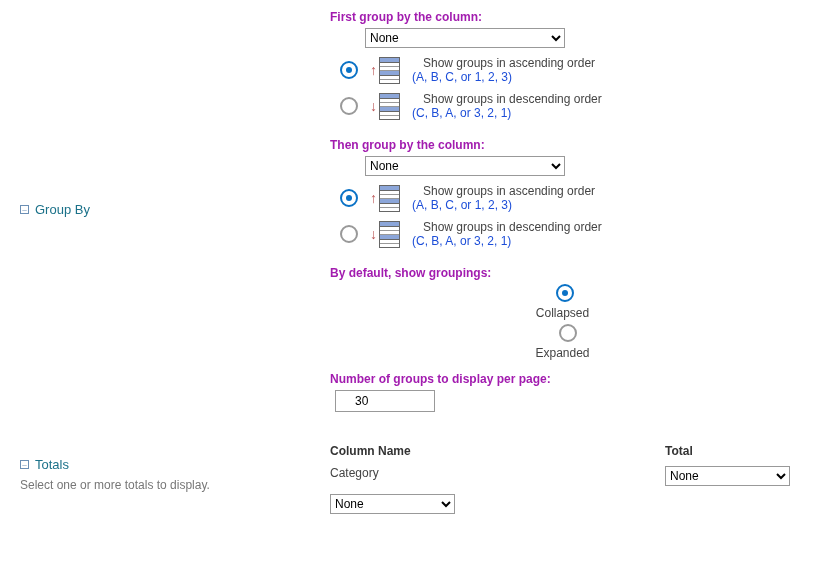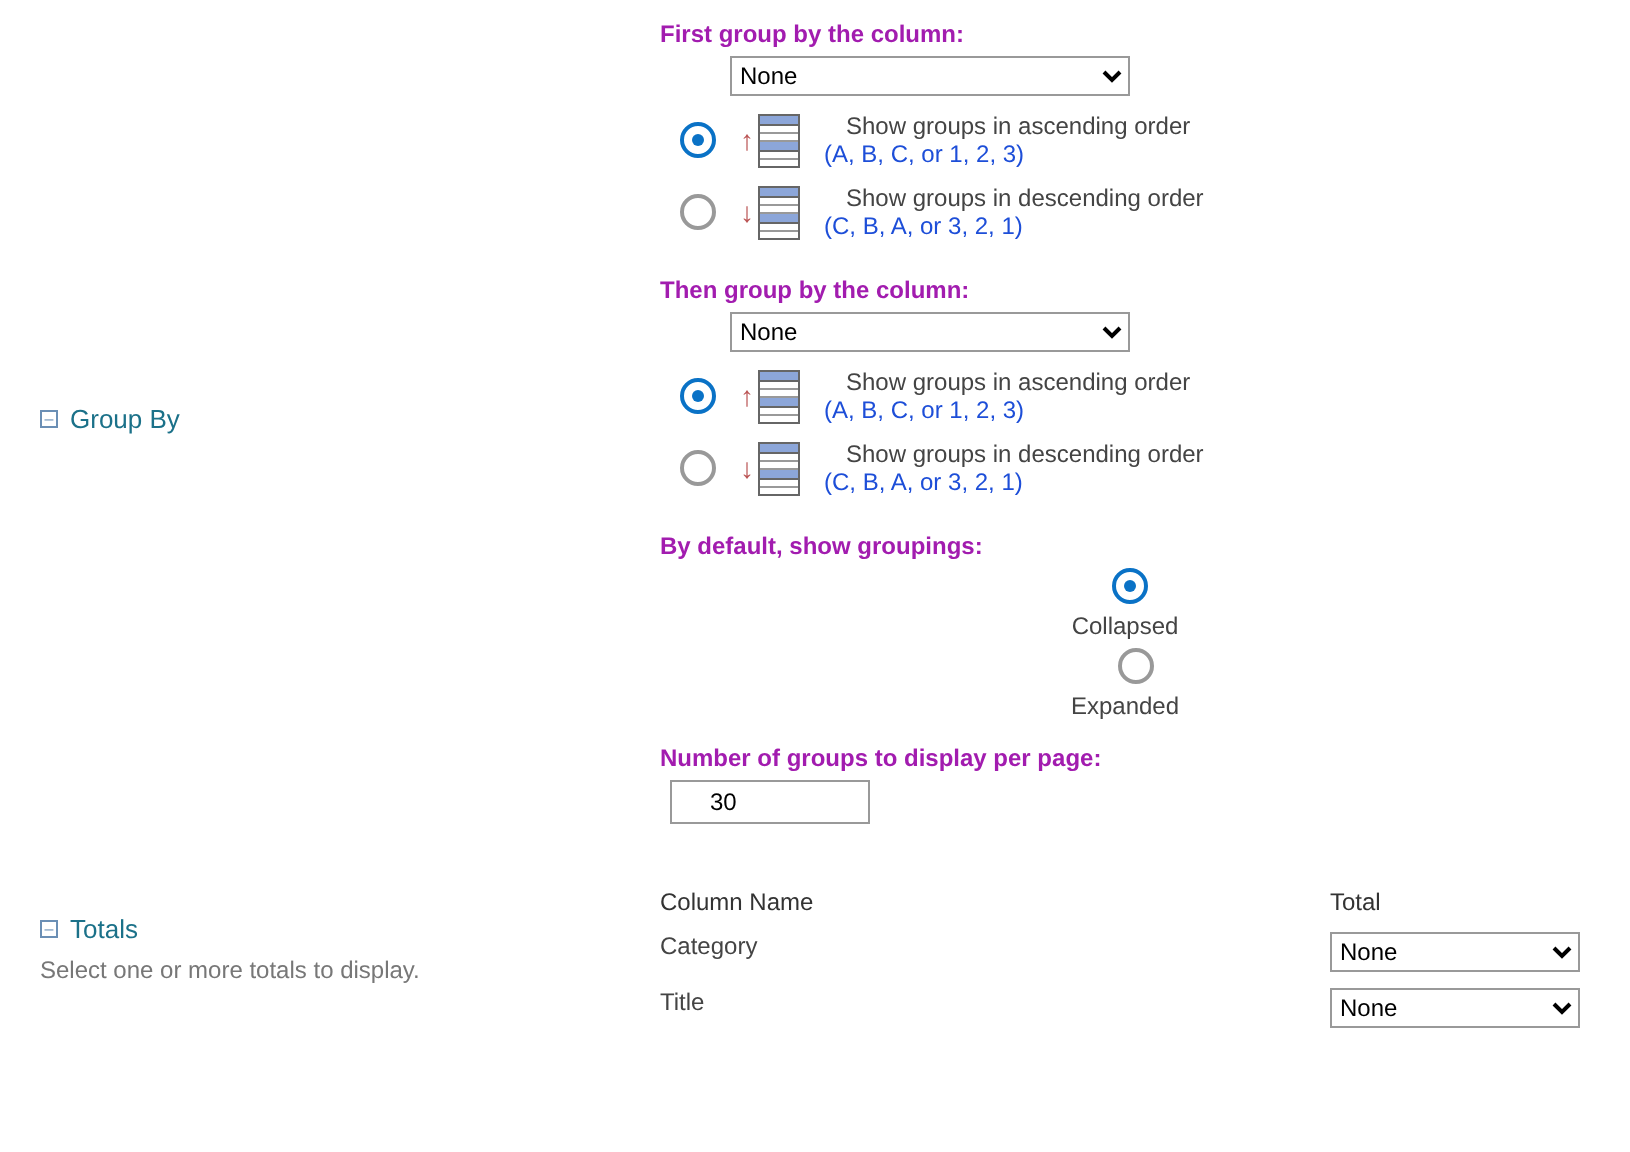--- a/index.html
+++ b/index.html
@@ -143,21 +143,21 @@
     width: 100%;
     margin-top: 8px;
   }
   .totals-table .th-row, .totals-table .td-row {
     display: flex;
     padding: 4px 0;
   }
   .totals-table .col1 { flex: 1; }
   .totals-table .col2 { width: 130px; text-align: left; }
   .totals-table .th-row .col1,
-  .totals-table .th-row .col2 { font-weight: normal; color:#333; }
+  .totals-table .th-row .col2 { font-weight: bold; color:#333; }
   select.total-select {
     width: 125px;
     border: 1px solid #999;
     font-size: 12px;
     height: 20px;
     background:#fff;
   }
   .group-block { margin-top:18px; }
 </style>
 </head>
@@ -293,21 +293,20 @@
       </div>
       <div class="td-row">
         <div class="col1">Category</div>
         <div class="col2">
           <select class="total-select">
             <option>None</option>
           </select>
         </div>
       </div>
       <div class="td-row">
-        <div class="col1">Title</div>
         <div class="col2">
           <select class="total-select">
             <option>None</option>
           </select>
         </div>
       </div>
     </div>
   </div>
 </div>
 

